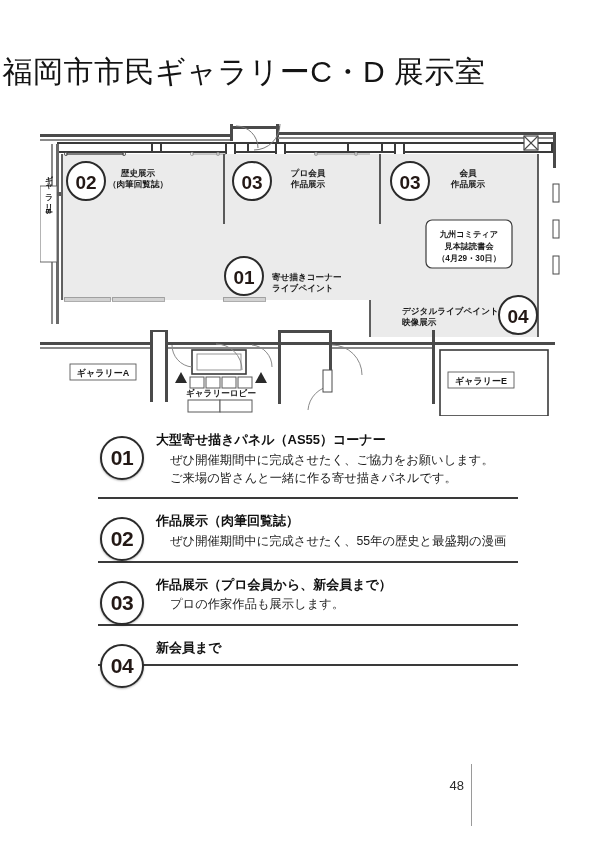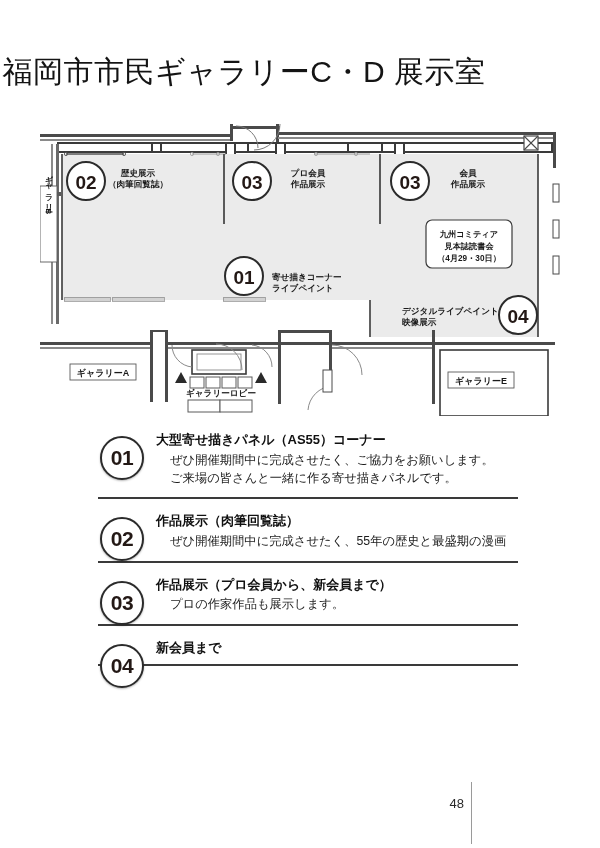--- a/index.html
+++ b/index.html
@@ -96,21 +96,21 @@
     color: #1c1c1c;
     padding-left: 14px;
     margin-bottom: 4px;
   }
   .legend-body div { white-space: nowrap; }
 
   
   #footer {
     position: absolute;
     left: 0;
-    top: 782px;
+    top: 764px;
     width: 512px;
     height: 66px;
   }
   #page-number {
     position: absolute;
     right: 48px;
     top: 14px;
     font-size: 13px;
     color: #2a2a2a;
   }

